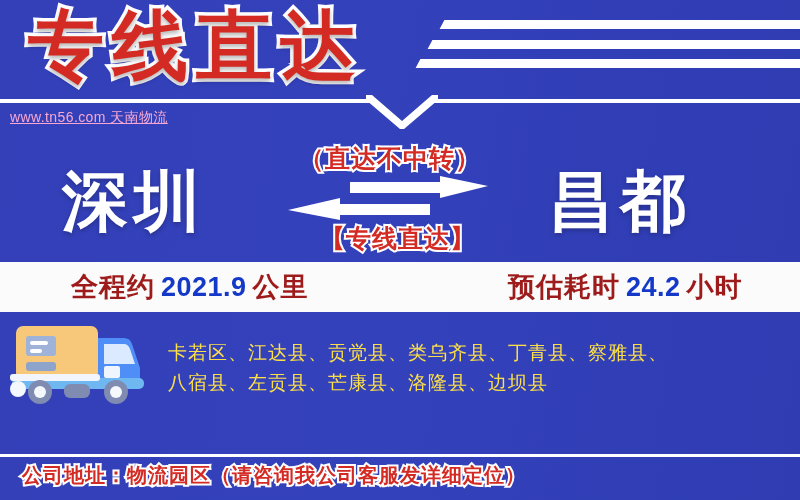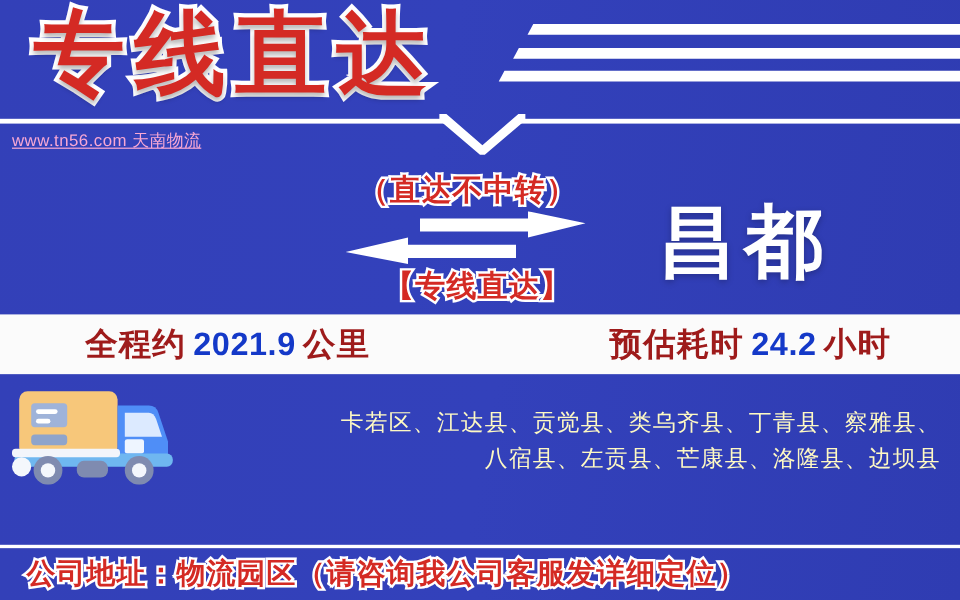--- a/index.html
+++ b/index.html
@@ -132,24 +132,24 @@
     width: 800px; height: 144px;
     background: linear-gradient(100deg, #3340b8 0%, #3341bb 50%, #2f3cb2 100%);
   }
   .truck { position: absolute; left: 6px; top: 318px; width: 148px; height: 86px; }
 
   .districts {
     position: absolute;
     left: 168px; top: 338px;
     width: 616px;
     font-size: 19px;
-    color: #fef9c3;
+    color: #fde047;
     line-height: 30px;
     letter-spacing: 1px;
-    text-align: right;
+    text-align: left;
   }
   .districts .line { display: block; }
 
   .watermark {
     position: absolute;
     right: 18px; top: 421px;
     font-size: 16px;
     color: #e8e9f5;
     letter-spacing: 1px;
     white-space: nowrap;
@@ -163,21 +163,21 @@
   }
   .band-bottom {
     position: absolute;
     left: 0; top: 457px;
     width: 800px; height: 43px;
     background: linear-gradient(100deg, #3340b8 0%, #3341bb 50%, #2f3cb2 100%);
   }
   .bottom-text {
     position: absolute;
     left: 22px; top: 462px;
-    font-size: 24px;
+    font-size: 20px;
     font-weight: bold;
     color: #d42a24;
     letter-spacing: 1px;
     white-space: nowrap;
     -webkit-text-stroke: 4px #ffffff;
     paint-order: stroke fill;
   }
 </style>
 </head>
 <body>
@@ -192,20 +192,21 @@
 
   <div class="rule-left"></div>
   <div class="rule-right"></div>
   <svg class="chev" viewBox="0 0 72 36">
     <polygon points="0,0 6,0 36,26 66,0 72,0 72,5 38,34 34,34 0,5" fill="#ffffff"></polygon>
   </svg>
 
   <div class="headline">专线直达</div>
   <div class="site-url">www.tn56.com 天南物流</div>
 
+  <div class="city city-origin">深圳</div>
   <div class="city city-dest">昌都</div>
 
   <div class="mid-top">（直达不中转）</div>
   <svg class="arrows" viewBox="0 0 200 44">
     <polygon points="200,10 152,0 152,6 62,6 62,17 152,17 152,22" fill="#ffffff"></polygon>
     <polygon points="0,34 52,22 52,28 142,28 142,39 52,39 52,44" fill="#ffffff"></polygon>
   </svg>
   <div class="mid-bot">【专线直达】</div>
 
   <div class="band-info">

